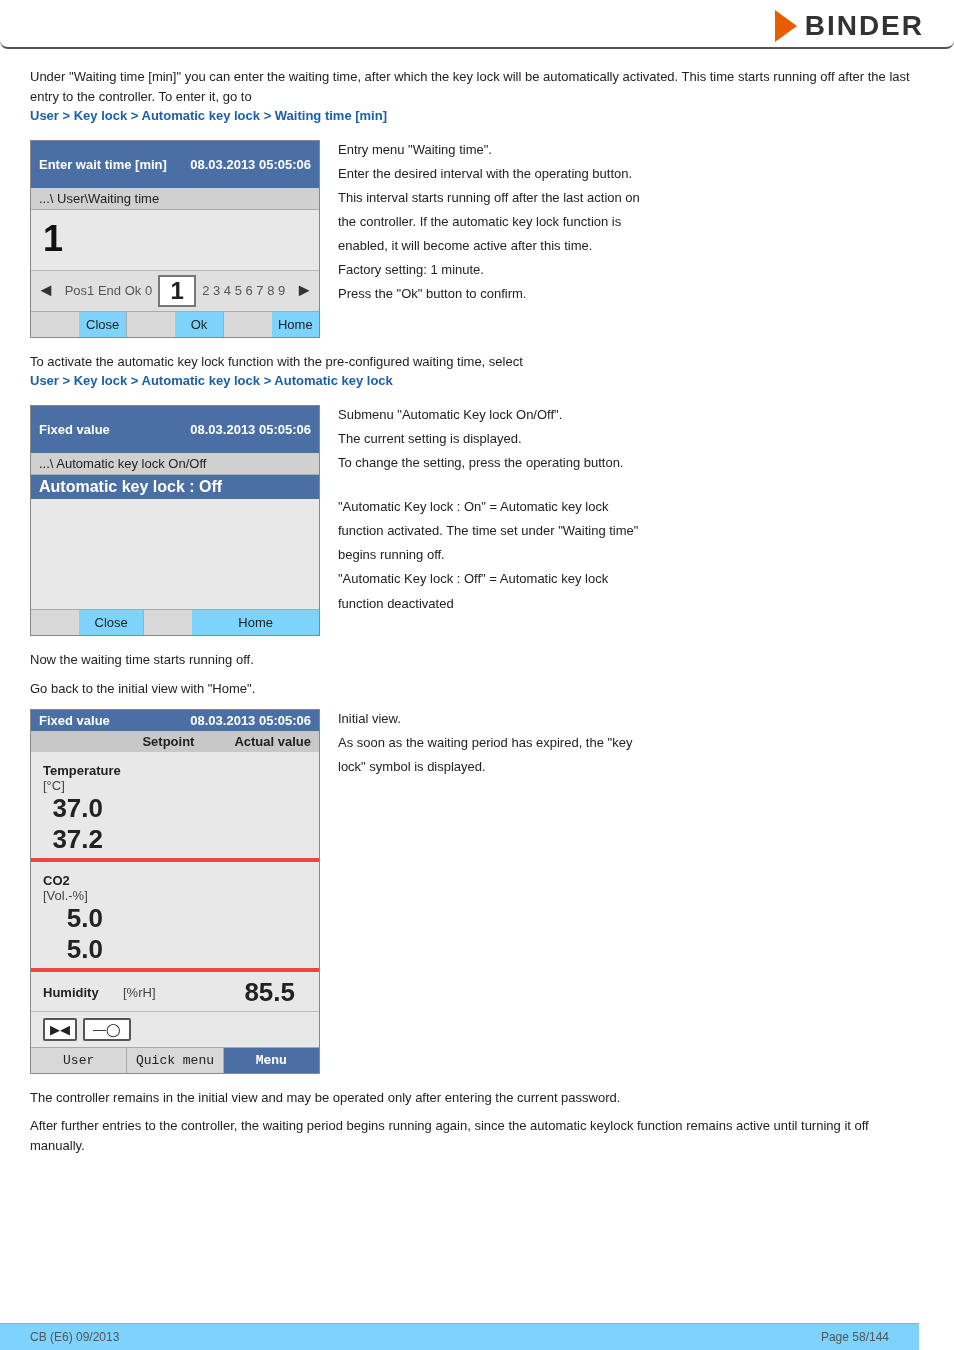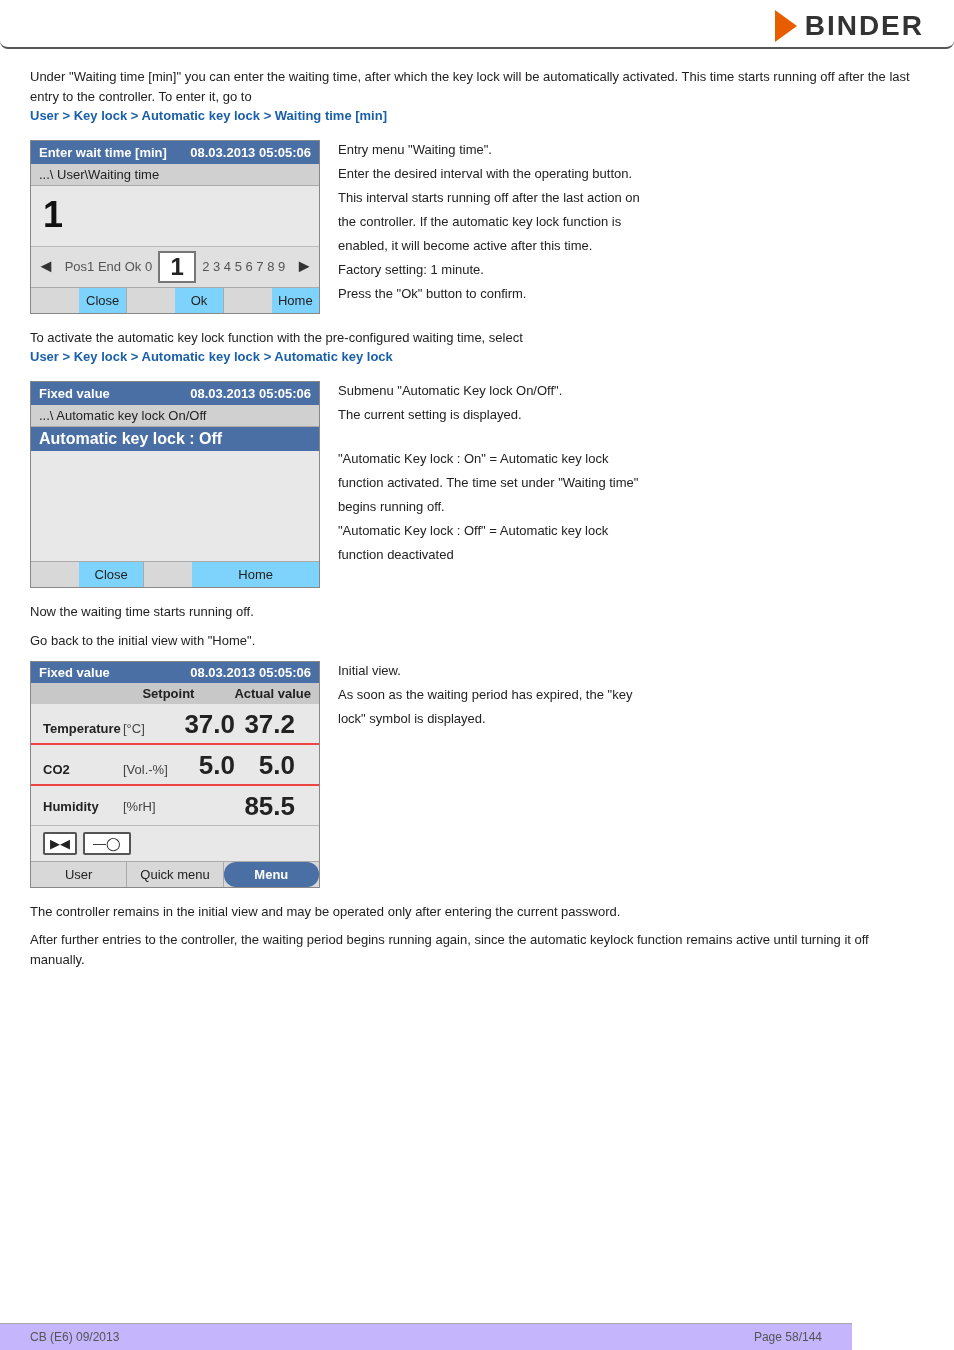--- a/index.html
+++ b/index.html
@@ -64,21 +64,21 @@
     .panel {
       border: 1.5px solid #888;
       background: #e8e8e8;
       min-width: 290px;
       max-width: 320px;
       font-size: 13px;
     }
     .panel-header {
       background: #4a6fa5;
       color: #fff;
-      padding: 4px 8px;
+      padding: 16px 8px;
       font-size: 13px;
       font-weight: bold;
       display: flex;
       justify-content: space-between;
     }
     .panel-subheader {
       background: #d0d0d0;
       padding: 3px 8px;
       font-size: 13px;
       border-bottom: 1px solid #aaa;
@@ -200,22 +200,23 @@
       background: #c8c8c8;
       padding: 3px 8px;
       font-weight: bold;
       font-size: 13px;
       justify-content: flex-end;
       gap: 40px;
     }
     .panel3-data-row {
       display: flex;
       align-items: baseline;
-      padding: 5px 12px 3px 12px;
-      border-bottom: 2px solid #ef4444;
+      padding: 11px 12px 3px 12px;
+      border-bottom: 4px solid #ef4444;
+      flex-direction: column;
     }
     .panel3-label {
       font-size: 13px;
       font-weight: bold;
       min-width: 80px;
     }
     .panel3-unit {
       font-size: 13px;
       min-width: 52px;
       color: #444;
@@ -267,44 +268,44 @@
       border-top: 1px solid #aaa;
       background: #d8d8d8;
     }
     .panel3-footer-btn {
       flex: 1;
       text-align: center;
       padding: 5px 0;
       border-right: 1px solid #aaa;
       font-size: 13px;
       cursor: pointer;
+      font-family: Liberation Mono, monospace;
     }
     .panel3-footer-btn:last-child {
       border-right: none;
     }
     .panel3-footer-btn.active {
       background: #4a6fa5;
       color: #fff;
       font-weight: bold;
-      border-radius: 12px;
     }
 
     
     .page-footer {
       position: fixed;
       bottom: 0;
       left: 0;
-      width: 852px;
+      width: 919px;
       border-top: 1px solid #aaa;
       padding: 6px 30px;
       display: flex;
       justify-content: space-between;
       font-size: 12px;
       color: #555;
-      background: #c4b5fd;
+      background: #7dd3fc;
     }
 
     .bottom-text {
       margin-top: 14px;
       line-height: 1.55;
     }
   </style>
 </head>
 <body>
 
@@ -379,20 +380,21 @@
       <div style="min-height: 110px; background: #e8e8e8;"></div>
       <div class="panel-footer">
         <div class="panel-footer-btn">Close</div>
         <div class="panel-footer-btn" style="flex:2;">Home</div>
       </div>
     </div>
 
     <div class="desc-text">
       <p>Submenu "Automatic Key lock On/Off".</p>
       <p>The current setting is displayed.</p>
+      <p>To change the setting, press the operating button.</p>
       <br>
       <p>"Automatic Key lock : On" = Automatic key lock</p>
       <p>function activated. The time set under "Waiting time"</p>
       <p>begins running off.</p>
       <p>"Automatic Key lock : Off" = Automatic key lock</p>
       <p>function deactivated</p>
     </div>
   </div>
 
   <div class="section-text">

